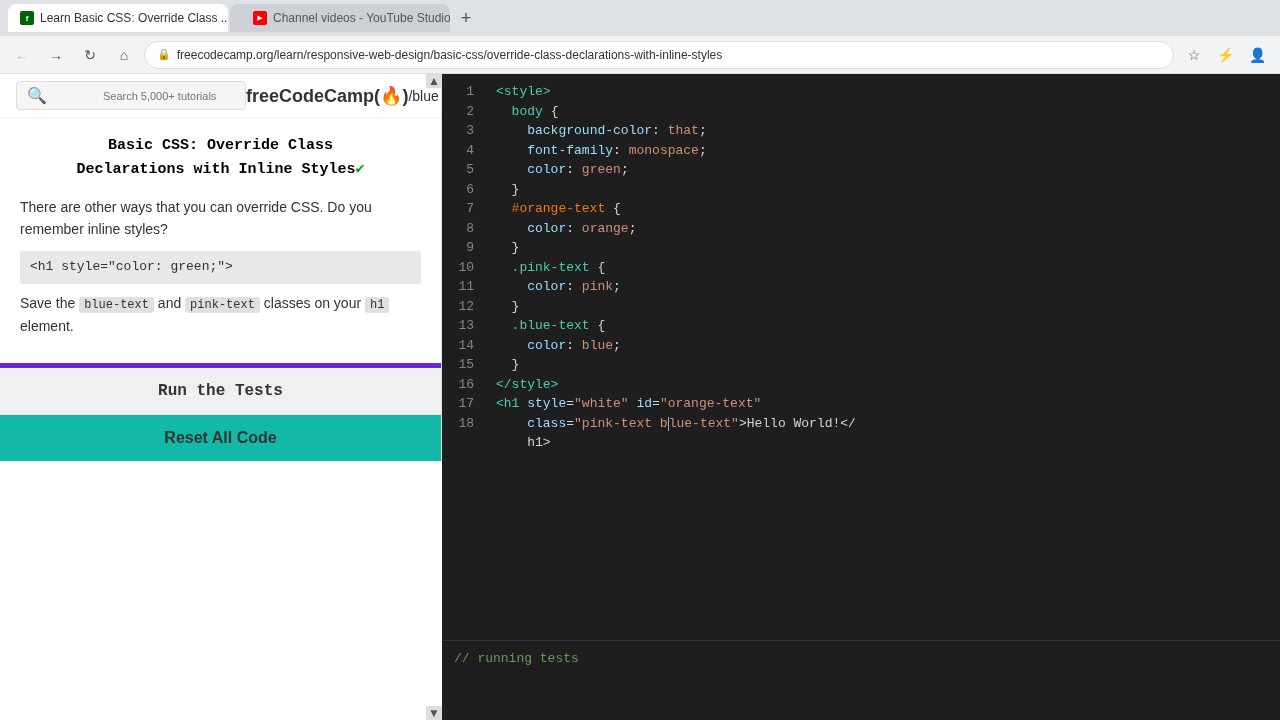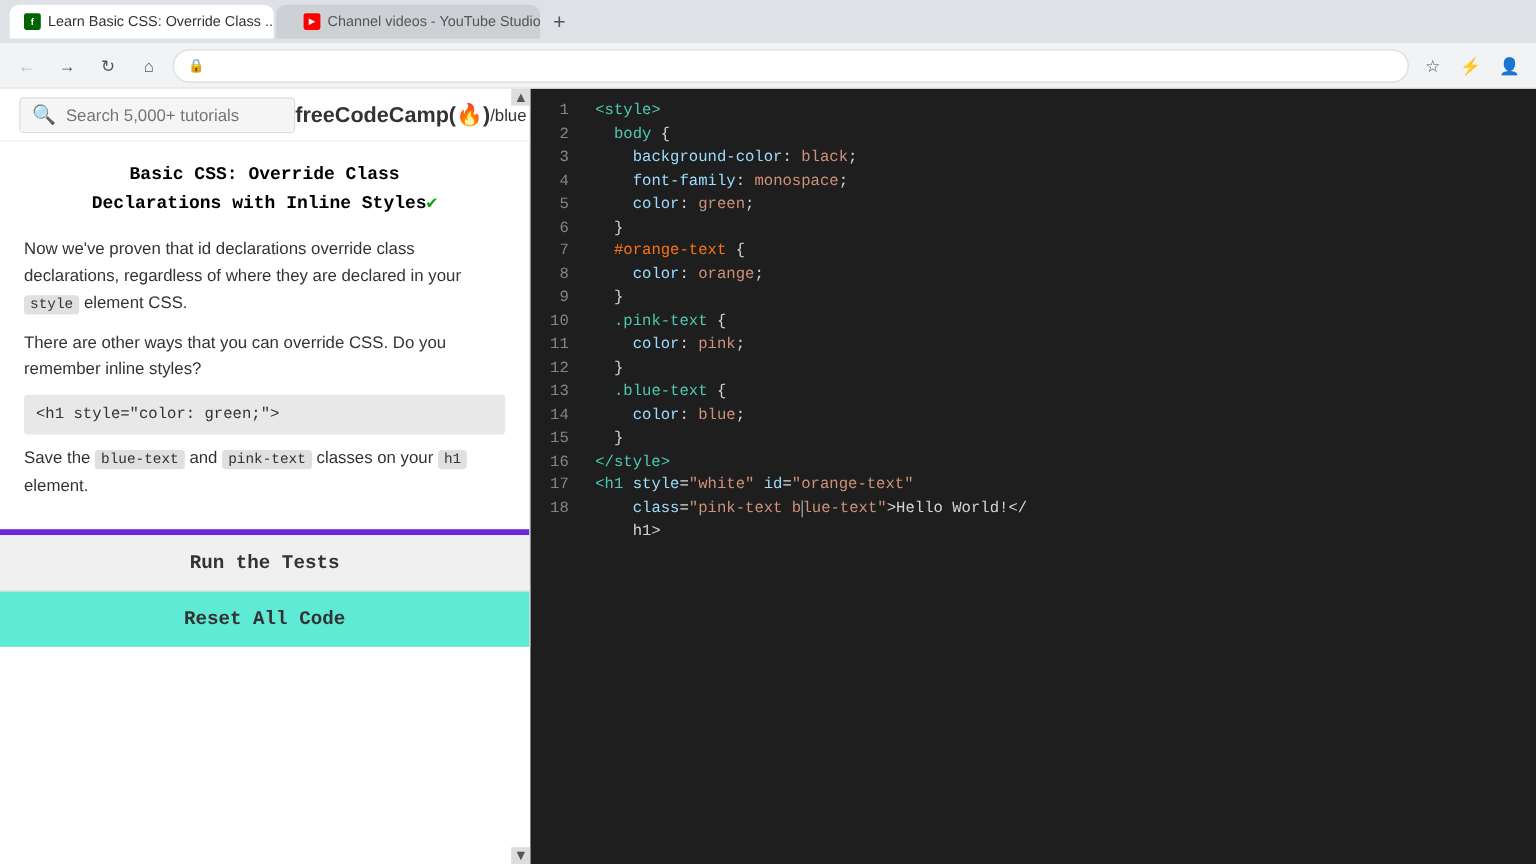--- a/index.html
+++ b/index.html
@@ -118,23 +118,24 @@
       background: #f5f5f5;
       border: 1px solid #ddd;
       border-radius: 4px;
       padding: 4px 10px;
       gap: 8px;
       width: 230px;
     }
     .fcc-search input {
       border: none;
       background: transparent;
-      font-size: 14px;
+      font-size: 11px;
       outline: none;
       color: #000000;
+      margin-left: 48px;
     }
     .fcc-brand {
       flex: 1;
       text-align: center;
       font-size: 18px;
       font-weight: bold;
       color: #333;
     }
     .fcc-nav {
       display: flex;
@@ -203,23 +204,23 @@
       font-size: 16px;
       font-weight: bold;
       color: #333;
       cursor: pointer;
       text-align: center;
     }
     .btn-reset {
       display: block;
       width: 100%;
       padding: 14px;
-      background: #5eead4;
+      background: #14b8a6;
       border: none;
-      font-family: Liberation Mono, monospace;
+      font-family: Liberation Sans, sans-serif;
       font-size: 16px;
       font-weight: bold;
       color: #333;
       cursor: pointer;
       text-align: center;
     }
     .left-panel-wrapper {
       position: relative;
       width: 442px;
       flex-shrink: 0;
@@ -362,20 +363,21 @@
     <div class="tab-new">+</div>
   </div>
 
   <div class="nav-bar">
     <div class="nav-btn disabled">←</div>
     <div class="nav-btn">→</div>
     <div class="nav-btn">↻</div>
     <div class="nav-btn">⌂</div>
     <div class="address-bar">
       <span class="lock-icon">🔒</span>
+      <span class="address-url">freecodecamp.org/learn/responsive-web-design/basic-css/override-class-declarations-with-inline-styles</span>
     </div>
     <div class="nav-actions">
       <div class="nav-action-btn">☆</div>
       <div class="nav-action-btn">⚡</div>
       <div class="nav-action-btn">👤</div>
     </div>
   </div>
 </div>
 
 <div class="main-layout">
@@ -394,24 +396,20 @@
           <span>/forum</span>
           <span>/learn</span>
         </div>
       </div>
 
       <div class="lesson-content">
         <div class="lesson-title">
           Basic CSS: Override Class<br>Declarations with Inline Styles<span class="checkmark">✔</span>
         </div>
 
-        <p class="lesson-text">
-          Now we've proven that id declarations override class declarations, regardless of where they are declared in your
-          <span class="inline-tag">style</span> element CSS.
-        </p>
 
         <p class="lesson-text">
           There are other ways that you can override CSS. Do you remember inline styles?
         </p>
 
 
         <div class="code-block">&lt;h1 style="color: green;"&gt;</div>
 
         <p class="lesson-text">
           Save the <span class="inline-tag">blue-text</span> and <span class="inline-tag">pink-text</span> classes on your <span class="inline-tag">h1</span> element.
@@ -451,40 +449,41 @@
               <div>13</div>
               <div>14</div>
               <div>15</div>
               <div>16</div>
               <div>17</div>
               <div>18</div>
             </div>
 
             <div class="code-content"><span class="tag">&lt;style&gt;</span>
   <span class="sel">body</span> <span class="punct">{</span>
-    <span class="prop">background-color</span><span class="punct">:</span> <span class="val">black</span><span class="punct">;</span>
+    <span class="prop">background-color</span><span class="punct">:</span> <span class="val">that</span><span class="punct">;</span>
     <span class="prop">font-family</span><span class="punct">:</span> <span class="val">monospace</span><span class="punct">;</span>
     <span class="prop">color</span><span class="punct">:</span> <span class="val">green</span><span class="punct">;</span>
   <span class="punct">}</span>
   <span class="sel-id">#orange-text</span> <span class="punct">{</span>
     <span class="prop">color</span><span class="punct">:</span> <span class="val">orange</span><span class="punct">;</span>
   <span class="punct">}</span>
   <span class="sel-cls">.pink-text</span> <span class="punct">{</span>
     <span class="prop">color</span><span class="punct">:</span> <span class="val">pink</span><span class="punct">;</span>
   <span class="punct">}</span>
   <span class="sel-cls">.blue-text</span> <span class="punct">{</span>
     <span class="prop">color</span><span class="punct">:</span> <span class="val">blue</span><span class="punct">;</span>
   <span class="punct">}</span>
 <span class="tag">&lt;/style&gt;</span>
 <span class="tag">&lt;h1</span> <span class="attr">style</span><span class="punct">=</span><span class="attr-val">"white"</span> <span class="attr">id</span><span class="punct">=</span><span class="attr-val">"orange-text"</span>
     <span class="attr">class</span><span class="punct">=</span><span class="attr-val">"pink-text b</span><span class="text-cursor"></span><span class="attr-val">lue-text"</span><span class="punct">&gt;</span>Hello World!&lt;/
     h1&gt;
 </div>
           </div>
 
+          <div class="test-output">// running tests</div>
         </div>
       </div>
 
 
     </div>
   </div>
 
 </div>
 
 </body></html>

